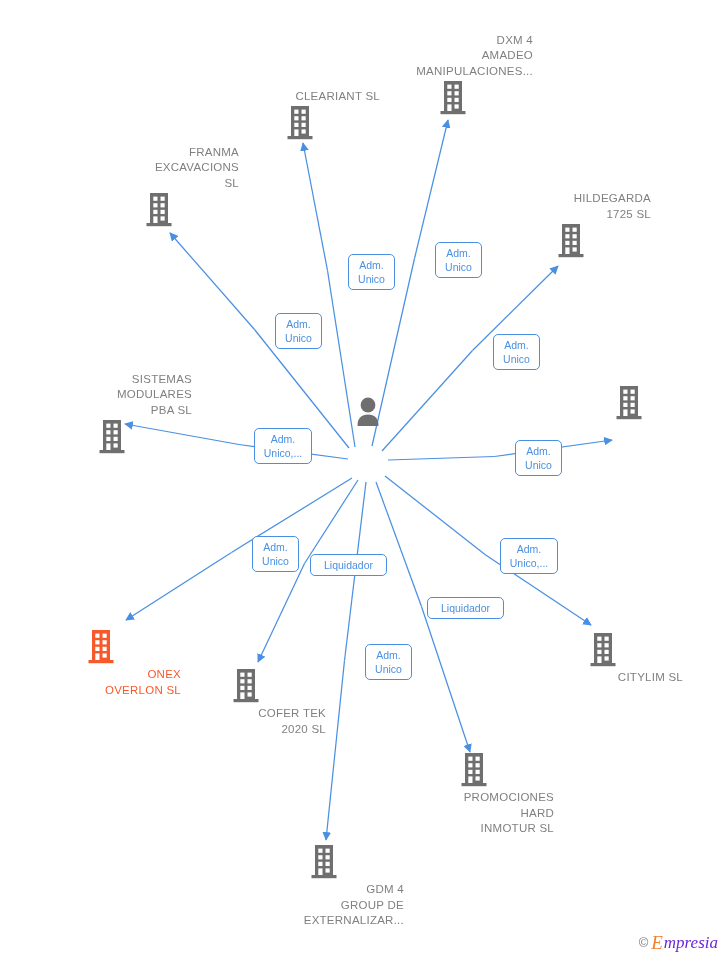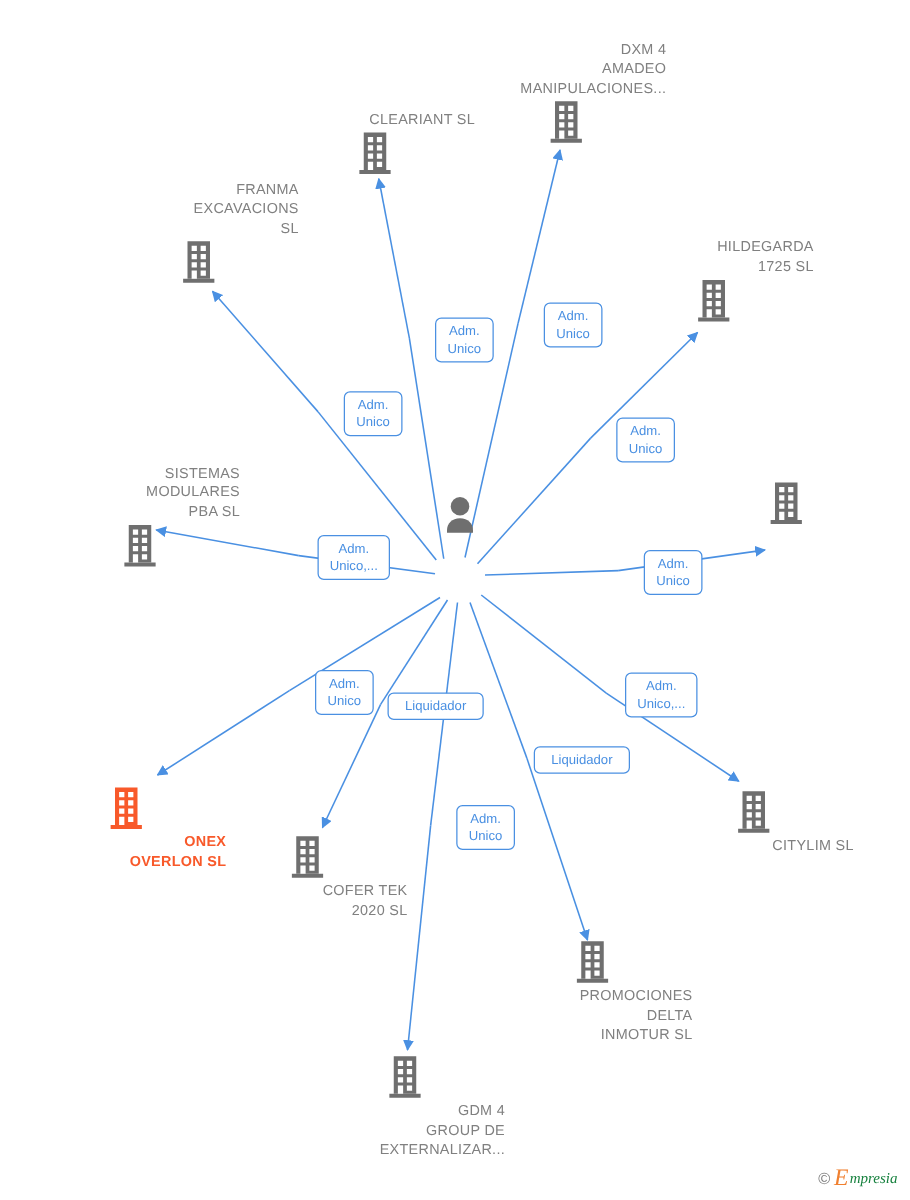--- a/index.html
+++ b/index.html
@@ -31,21 +31,21 @@
   }
   .node .caption{
     font-size:11.5px;
     line-height:15.5px;
     letter-spacing:.25px;
     color:#808080;
     white-space:pre-line;
   }
   .node.highlight .caption{
     color:#F8592A;
-    font-weight:bold;
+    font-weight:normal;
   }
   .glyph{
     display:block;
     margin:0 auto;
     width:34px;
     height:38px;
   }
   .node.above .glyph{margin-bottom:2px;}
   .node.below .caption{margin-top:1px;}
 
@@ -83,24 +83,24 @@
   }
   #watermark .c{font-size:13px;color:#7b7b7b;}
   #watermark .e{
     color:#F08030;
     font-family:"Liberation Serif", serif;
     font-style:italic;
     font-size:19px;
     line-height:19px;
   }
   #watermark .rest{
-    color:#15803d;
+    color:#6d28d9;
     font-family:"Liberation Serif", serif;
     font-style:italic;
-    font-size:12px;
+    font-size:17px;
     line-height:17px;
     margin-left:-2px;
   }
 </style>
 </head>
 <body>
 
 <div id="stage">
 
   <svg id="edges" viewBox="0 0 728 960" width="728" height="960">
@@ -316,21 +316,21 @@
             <rect x="18.5" y="5.6" width="4.2" height="4.2" fill="#fff"></rect>
             <rect x="11.3" y="12.2" width="4.2" height="4.2" fill="#fff"></rect>
             <rect x="18.5" y="12.2" width="4.2" height="4.2" fill="#fff"></rect>
             <rect x="11.3" y="18.8" width="4.2" height="4.2" fill="#fff"></rect>
             <rect x="18.5" y="18.8" width="4.2" height="4.2" fill="#fff"></rect>
             <rect x="11.3" y="25.4" width="4.2" height="6.6" fill="#fff"></rect>
             <rect x="18.5" y="25.4" width="4.2" height="4.2" fill="#fff"></rect>
           </svg>
         </div>
         <div class="caption">PROMOCIONES
-DELTA
+HARD
 INMOTUR SL</div>
       </div>
       <div class="node below" style="left: 603px; top: 631px;">
         <div>
           <svg class="glyph" viewBox="0 0 34 38" xmlns="http://www.w3.org/2000/svg">
             <rect x="8" y="2" width="18" height="30" fill="#6f6f6f"></rect>
             <rect x="4.5" y="32" width="25" height="3.2" fill="#6f6f6f"></rect>
             <rect x="11.3" y="5.6" width="4.2" height="4.2" fill="#fff"></rect>
             <rect x="18.5" y="5.6" width="4.2" height="4.2" fill="#fff"></rect>
             <rect x="11.3" y="12.2" width="4.2" height="4.2" fill="#fff"></rect>

